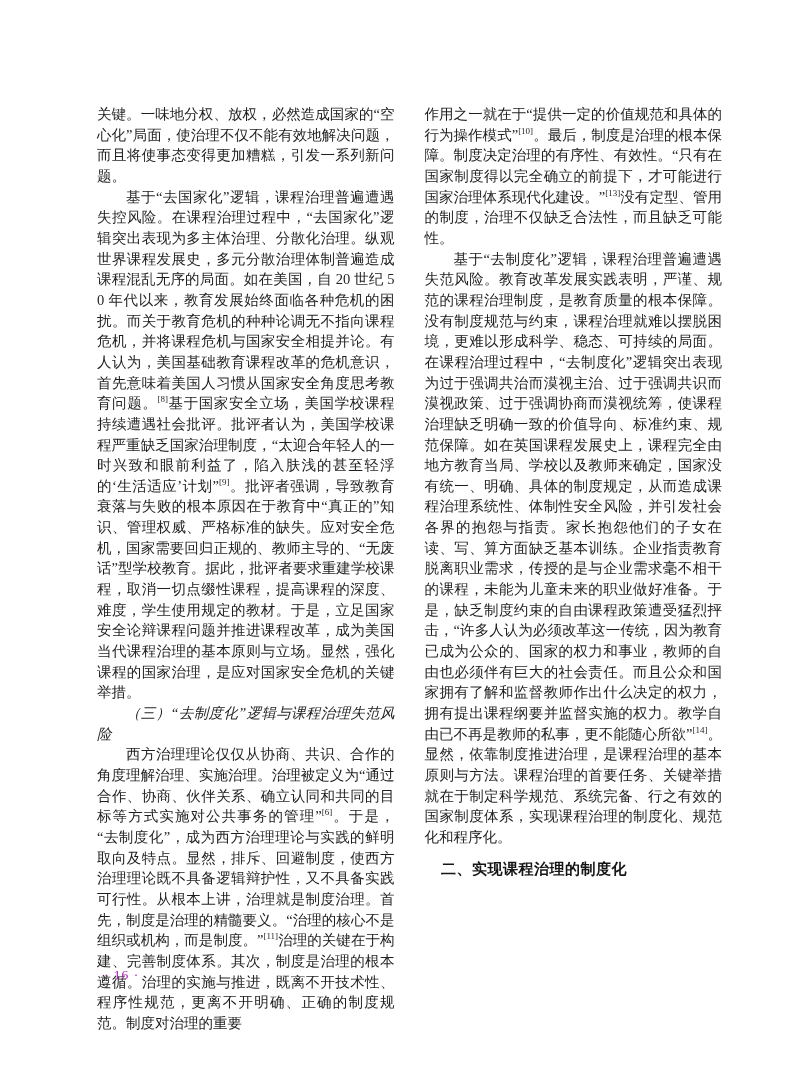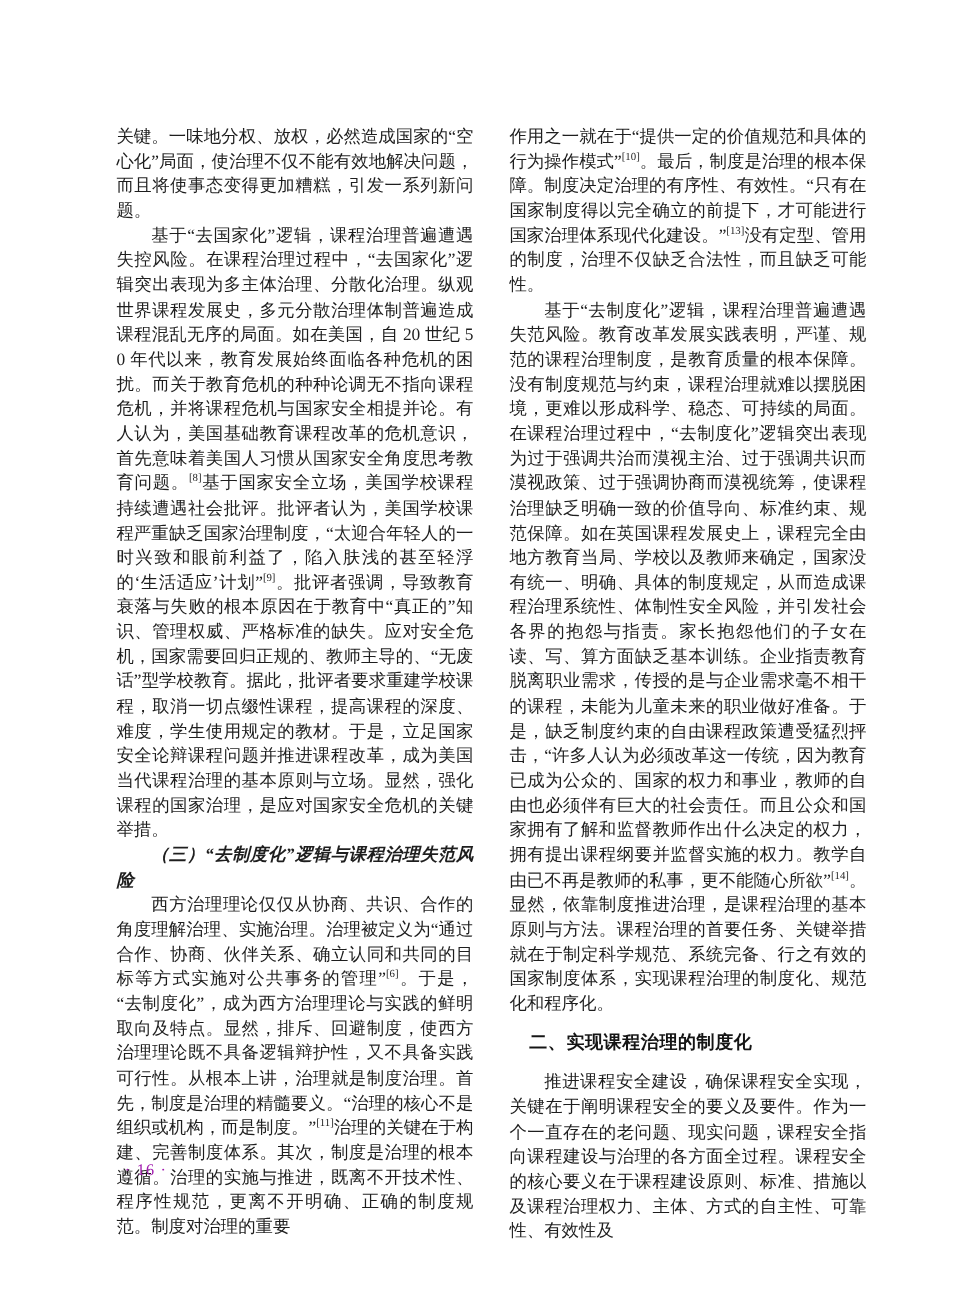--- a/index.html
+++ b/index.html
@@ -16,21 +16,21 @@
   .col{width:304px;min-height:868px;}
   .col p{
     margin:0;
     font-size:14.5px;
     line-height:20.66px;
     text-align:justify;
     text-justify:inter-ideograph;
     word-break:break-all;
   }
   p.indent{text-indent:2em;}
-  p.subheading{font-style:italic;text-indent:2em;font-weight:700;}
+  p.subheading{font-style:italic;text-indent:2em;font-weight:400;}
   h2.section-heading{
     margin:11px 0 13px 0;
     font-family:"Liberation Sans","DejaVu Sans",sans-serif;
     font-weight:bold;
     font-size:15px;
     line-height:20.66px;
     text-indent:1.1em;
     color:#151515;
     letter-spacing:0.5px;
   }
@@ -53,17 +53,16 @@
     <div class="col">
         <p class="">关键。一味地分权、放权，必然造成国家的“空心化”局面，使治理不仅不能有效地解决问题，而且将使事态变得更加糟糕，引发一系列新问题。</p>
         <p class="indent">基于“去国家化”逻辑，课程治理普遍遭遇失控风险。在课程治理过程中，“去国家化”逻辑突出表现为多主体治理、分散化治理。纵观世界课程发展史，多元分散治理体制普遍造成课程混乱无序的局面。如在美国，自 20 世纪 50 年代以来，教育发展始终面临各种危机的困扰。而关于教育危机的种种论调无不指向课程危机，并将课程危机与国家安全相提并论。有人认为，美国基础教育课程改革的危机意识，首先意味着美国人习惯从国家安全角度思考教育问题。<sup class="cite">[8]</sup>基于国家安全立场，美国学校课程持续遭遇社会批评。批评者认为，美国学校课程严重缺乏国家治理制度，“太迎合年轻人的一时兴致和眼前利益了，陷入肤浅的甚至轻浮的‘生活适应’计划”<sup class="cite">[9]</sup>。批评者强调，导致教育衰落与失败的根本原因在于教育中“真正的”知识、管理权威、严格标准的缺失。应对安全危机，国家需要回归正规的、教师主导的、“无废话”型学校教育。据此，批评者要求重建学校课程，取消一切点缀性课程，提高课程的深度、难度，学生使用规定的教材。于是，立足国家安全论辩课程问题并推进课程改革，成为美国当代课程治理的基本原则与立场。显然，强化课程的国家治理，是应对国家安全危机的关键举措。</p>
         <p class="subheading">（三）“去制度化”逻辑与课程治理失范风险</p>
         <p class="indent">西方治理理论仅仅从协商、共识、合作的角度理解治理、实施治理。治理被定义为“通过合作、协商、伙伴关系、确立认同和共同的目标等方式实施对公共事务的管理”<sup class="cite">[6]</sup>。于是，“去制度化”，成为西方治理理论与实践的鲜明取向及特点。显然，排斥、回避制度，使西方治理理论既不具备逻辑辩护性，又不具备实践可行性。从根本上讲，治理就是制度治理。首先，制度是治理的精髓要义。“治理的核心不是组织或机构，而是制度。”<sup class="cite">[11]</sup>治理的关键在于构建、完善制度体系。其次，制度是治理的根本遵循。治理的实施与推进，既离不开技术性、程序性规范，更离不开明确、正确的制度规范。制度对治理的重要</p>
       </div>
     <div class="col">
         <p class="">作用之一就在于“提供一定的价值规范和具体的行为操作模式”<sup class="cite">[10]</sup>。最后，制度是治理的根本保障。制度决定治理的有序性、有效性。“只有在国家制度得以完全确立的前提下，才可能进行国家治理体系现代化建设。”<sup class="cite">[13]</sup>没有定型、管用的制度，治理不仅缺乏合法性，而且缺乏可能性。</p>
         <p class="indent">基于“去制度化”逻辑，课程治理普遍遭遇失范风险。教育改革发展实践表明，严谨、规范的课程治理制度，是教育质量的根本保障。没有制度规范与约束，课程治理就难以摆脱困境，更难以形成科学、稳态、可持续的局面。在课程治理过程中，“去制度化”逻辑突出表现为过于强调共治而漠视主治、过于强调共识而漠视政策、过于强调协商而漠视统筹，使课程治理缺乏明确一致的价值导向、标准约束、规范保障。如在英国课程发展史上，课程完全由地方教育当局、学校以及教师来确定，国家没有统一、明确、具体的制度规定，从而造成课程治理系统性、体制性安全风险，并引发社会各界的抱怨与指责。家长抱怨他们的子女在读、写、算方面缺乏基本训练。企业指责教育脱离职业需求，传授的是与企业需求毫不相干的课程，未能为儿童未来的职业做好准备。于是，缺乏制度约束的自由课程政策遭受猛烈抨击，“许多人认为必须改革这一传统，因为教育已成为公众的、国家的权力和事业，教师的自由也必须伴有巨大的社会责任。而且公众和国家拥有了解和监督教师作出什么决定的权力，拥有提出课程纲要并监督实施的权力。教学自由已不再是教师的私事，更不能随心所欲”<sup class="cite">[14]</sup>。显然，依靠制度推进治理，是课程治理的基本原则与方法。课程治理的首要任务、关键举措就在于制定科学规范、系统完备、行之有效的国家制度体系，实现课程治理的制度化、规范化和程序化。</p>
         <h2 class="section-heading">二、实现课程治理的制度化</h2>
-        <p class="indent">推进课程安全建设，确保课程安全实现，关键在于阐明课程安全的要义及要件。作为一个一直存在的老问题、现实问题，课程安全指向课程建设与治理的各方面全过程。课程安全的核心要义在于课程建设原则、标准、措施以及课程治理权力、主体、方式的自主性、可靠性、有效性及</p>
       </div>
   </div>
   <div class="page-number">· 16 ·</div>
 </div>
 
 </body></html>

